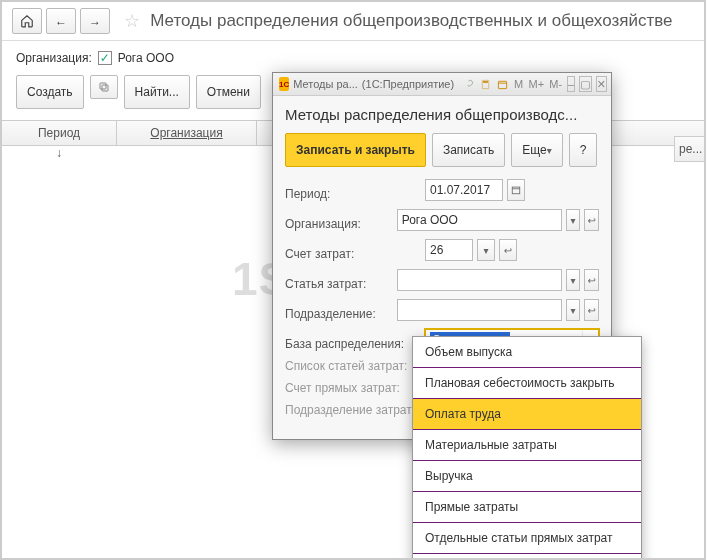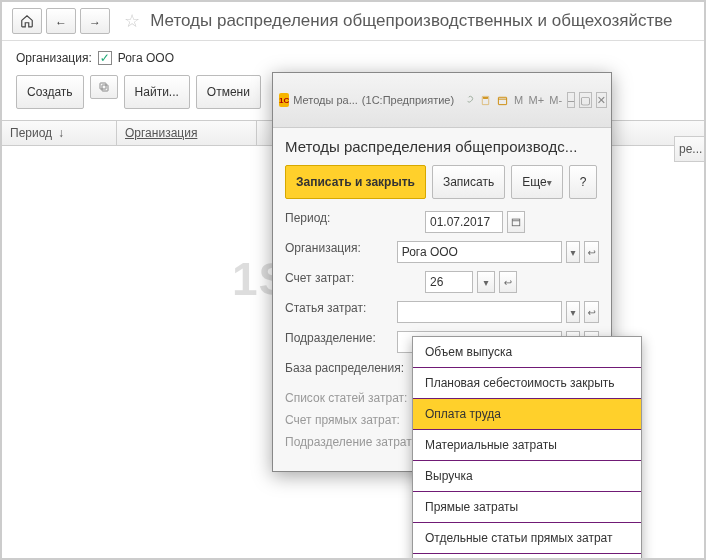--- a/index.html
+++ b/index.html
@@ -57,38 +57,38 @@
     display: flex;
     border-top: 1px solid #ccc;
     border-bottom: 1px solid #ccc;
     background: linear-gradient(#fafafa,#eee);
     height: 26px;
   }
   .gh {
     border-right: 1px solid #ccc;
     padding: 5px 8px;
     color: #555;
-    display:flex;align-items:center;gap:6px;
+    display:flex;align-items:center;gap:6px;flex-direction:column;
   }
   .gh.period { width: 115px; }
   .gh.org { width: 140px; text-decoration: underline; }
 
   
   .dialog {
     position: absolute;
     top: 70px; left: 270px;
     width: 340px;
     background: #f7f7f7;
     border: 1px solid #888;
     box-shadow: 0 4px 18px rgba(0,0,0,.35);
     z-index: 5;
   }
   .dlg-titlebar {
     display:flex; align-items:center;
-    padding: 19px 6px;
+    padding: 3px 6px;
     background: linear-gradient(#f4f4f4,#e4e4e4);
     border-bottom: 1px solid #ccc;
     font-size: 11px;
     color: #666;
     gap:4px;
   }
   .dlg-titlebar .lbl { flex: 0 0 auto; }
   .dlg-titlebar .sp { flex:1; }
   .dlg-titlebar .tb { width:16px;height:16px;display:flex;align-items:center;justify-content:center;color:#888;cursor:pointer;font-size:11px;border:1px solid transparent; }
   .dlg-titlebar .tb.box { border:1px solid #bbb; }
@@ -97,21 +97,21 @@
   .dlg-heading { font-size: 15px; margin-bottom: 10px; color: #333; }
   .dlg-toolbar { display:flex; gap:6px; margin-bottom:12px; }
   .btn-primary {
     background: #ffd02b;
     border: 1px solid #d6a800;
     font-weight: bold;
     color: #333;
   }
   .btn-drop::after { content: " ▾"; color:#666; font-size:10px; }
   .form-row {
-    display:flex; align-items:flex-start;
+    display:flex; align-items:flex-end;
     margin-bottom: 8px;
     gap: 4px;
   }
   .form-row .lbl { width: 136px; color:#555; font-size:12px; }
   .form-row .lbl.dim { color:#999; }
   .inp {
     border:1px solid #bbb;
     background:#fff;
     height:22px;
     padding: 2px 4px;

